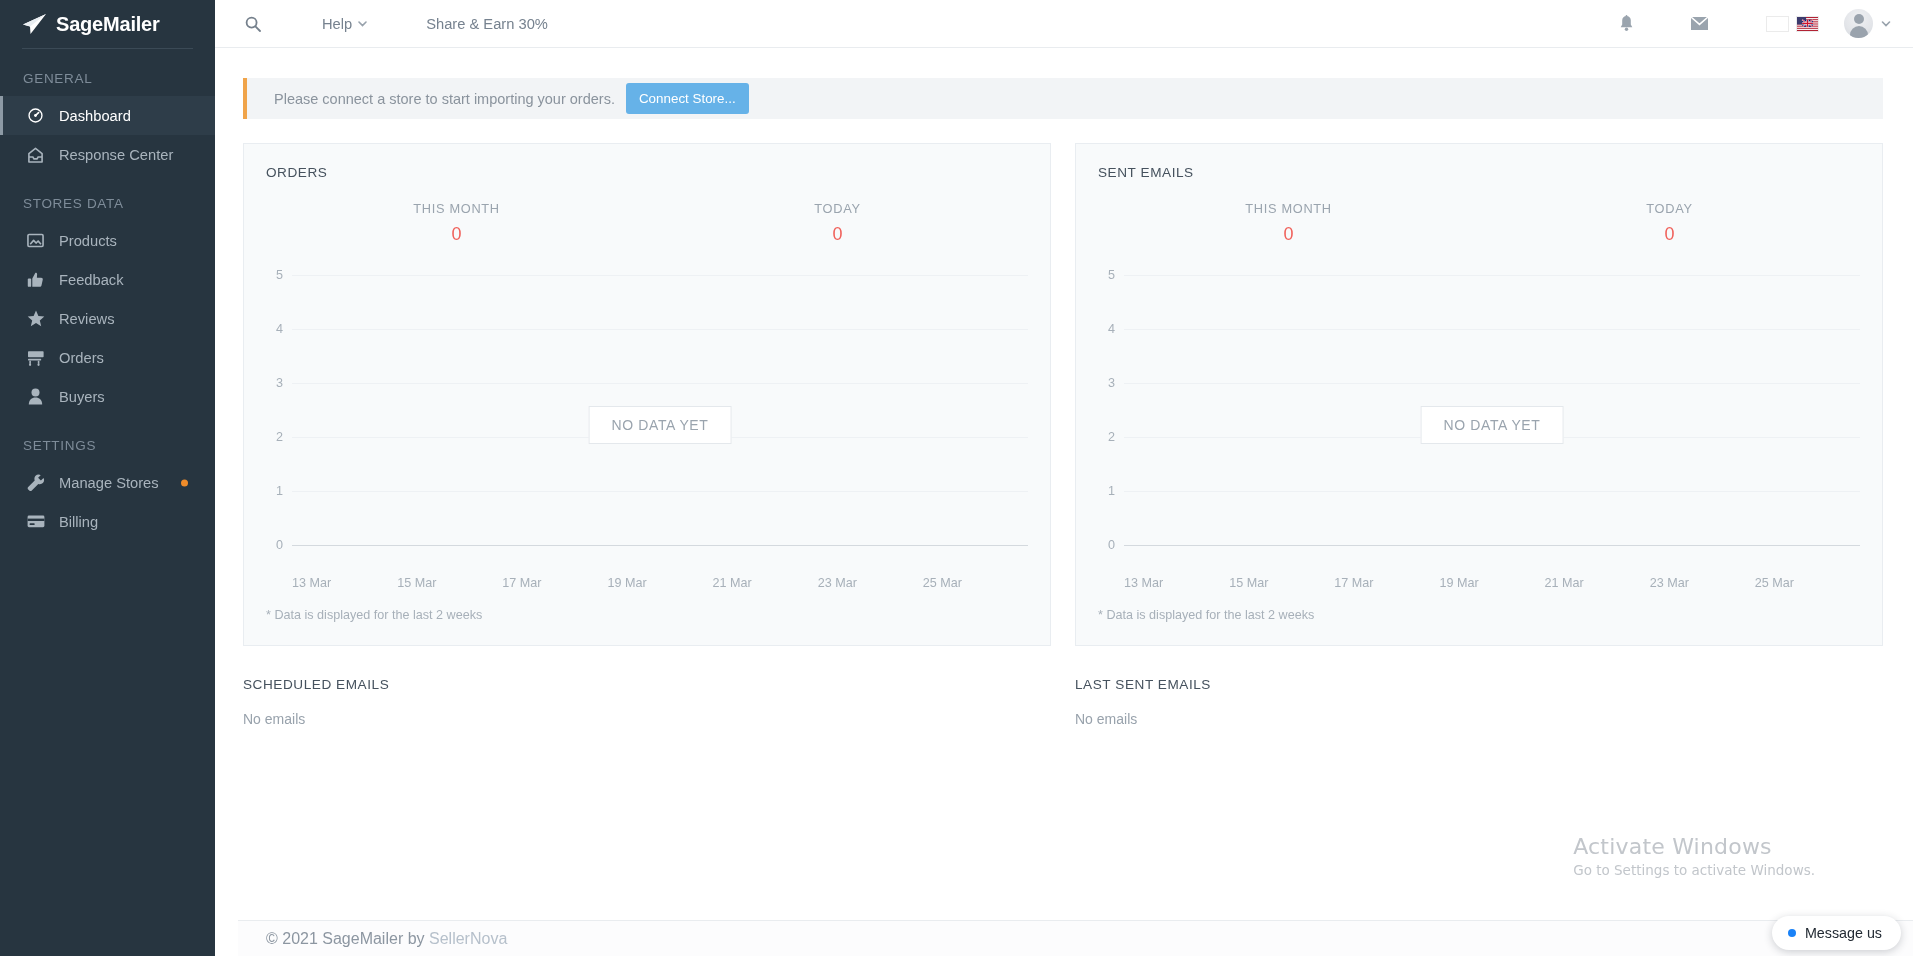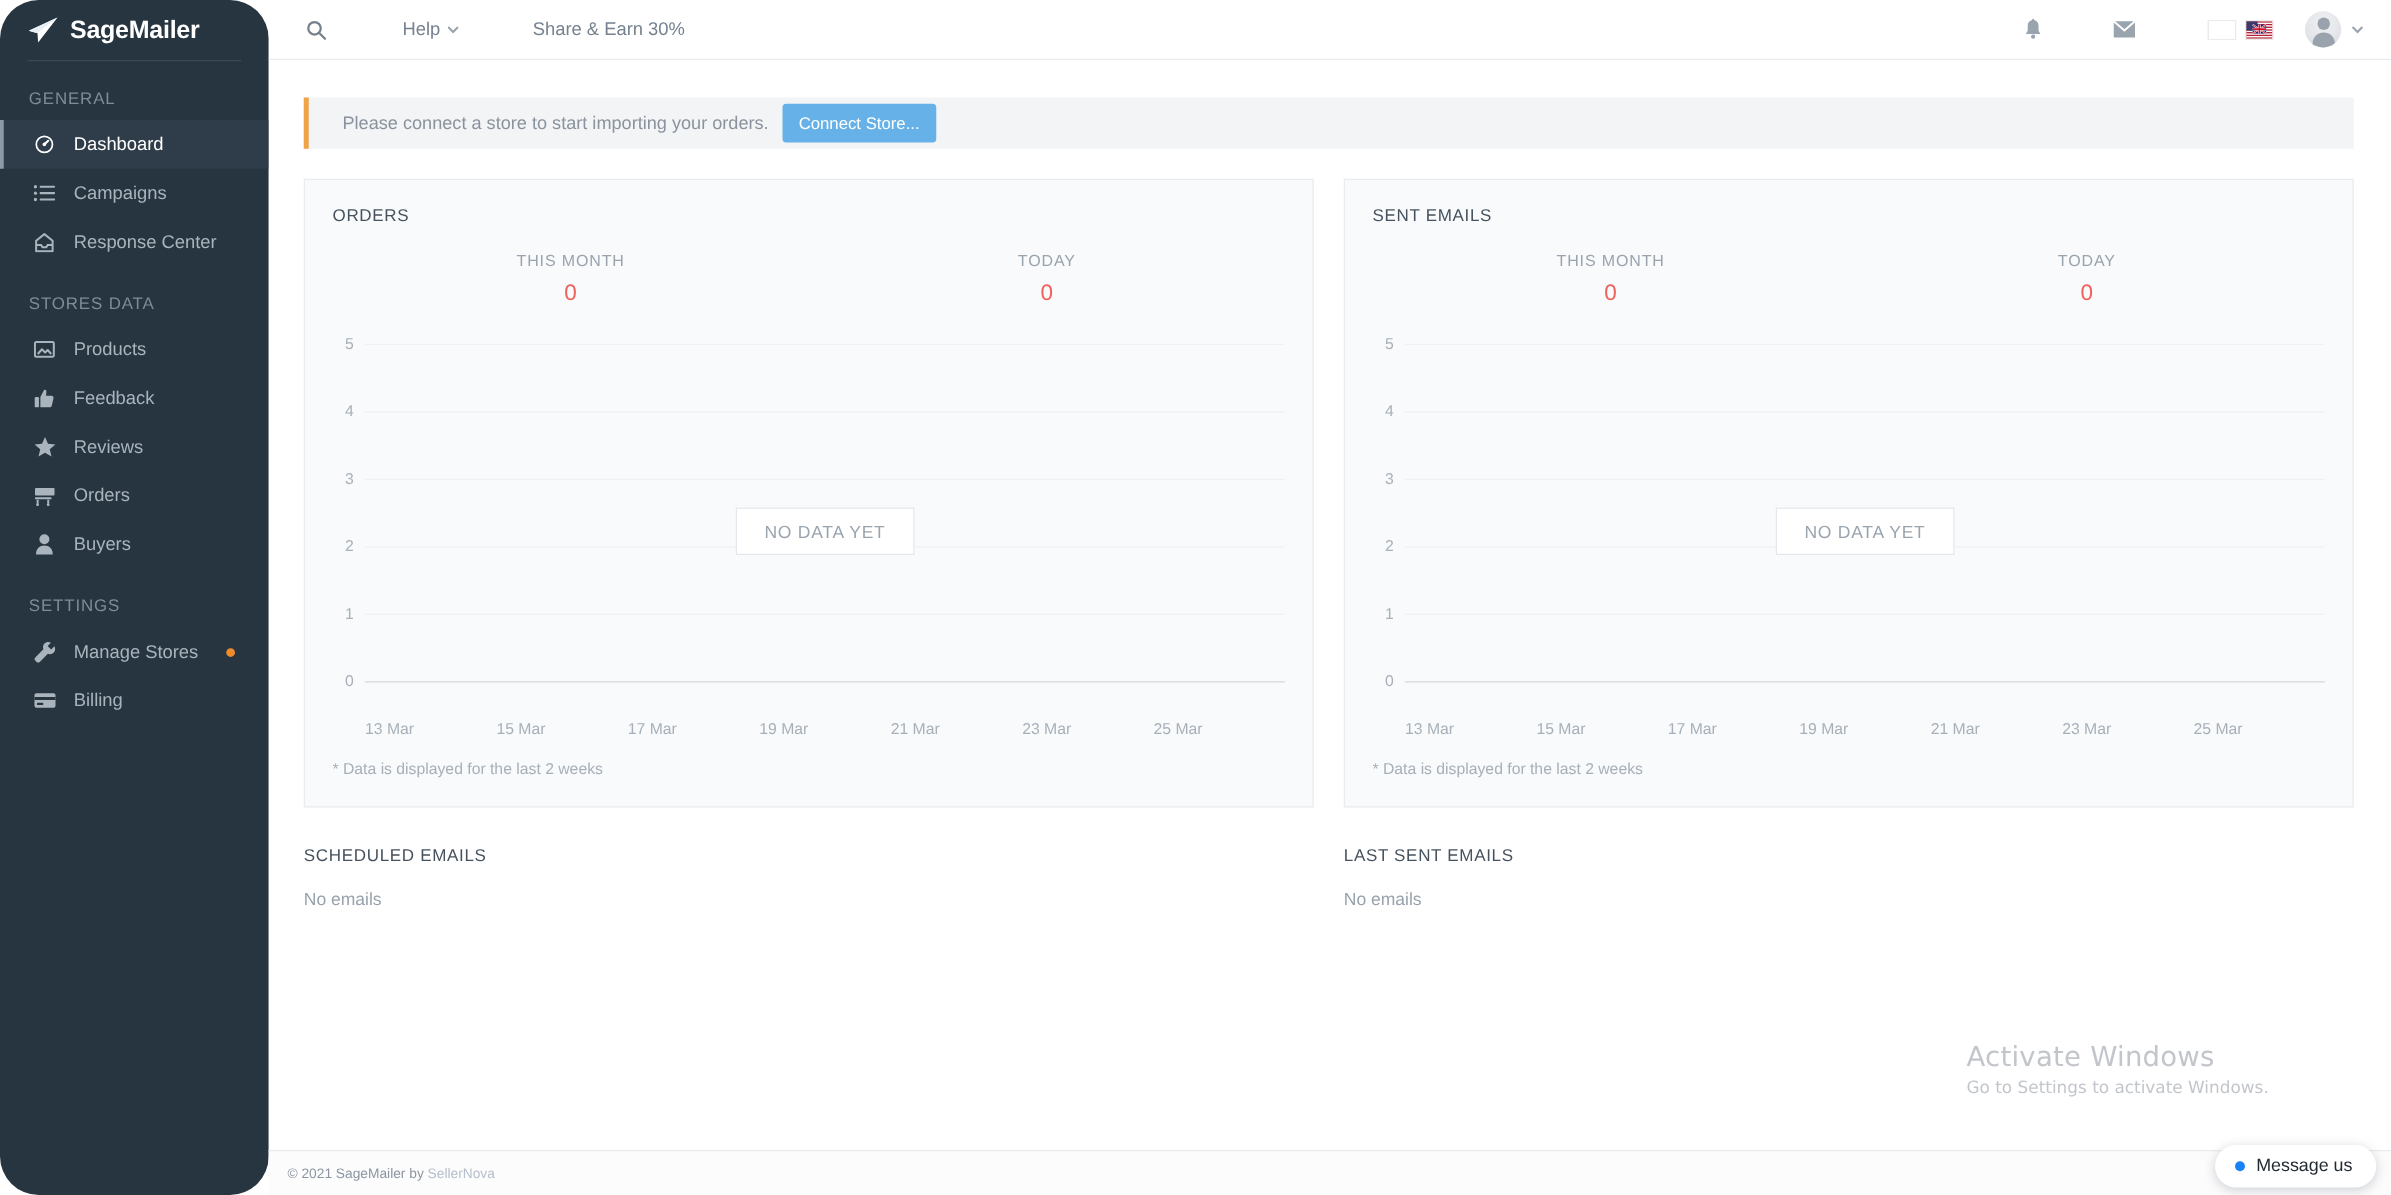--- a/index.html
+++ b/index.html
@@ -10,21 +10,20 @@
     background: #ffffff;
     overflow: hidden;
   }
   .app { display: flex; width: 1913px; height: 956px; }
 
   
   .sidebar {
     width: 215px; min-width: 215px; height: 956px;
     background: #273540;
     position: relative;
-    border-radius: 31px;
   }
   .brand {
     height: 48px; display: flex; align-items: center;
     padding-left: 22px; gap: 9px;
   }
   .brand-logo { width: 25px; height: 22px; display: block; }
   .brand-name {
     color: #ffffff; font-size: 20px; font-weight: bold;
     letter-spacing: -0.2px;
   }
@@ -186,23 +185,24 @@
   .list-title {
     color: #46525e; font-size: 13.6px; letter-spacing: 0.55px;
   }
   .list-empty { color: #98a2ac; font-size: 14px; margin-top: 19px; }
 
   
   .footer {
     height: 36px; min-height: 36px;
     border-top: 1px solid #e9ecef;
     display: flex; align-items: center;
-    padding-left: 15px;
-    color: #8c96a1; font-size: 11px;
+    padding-left: 28px;
+    color: #8c96a1; font-size: 16px;
     background: #fcfcfd;
+    margin-left: 23px;
   }
   .footer a { color: #b6c0cb; text-decoration: none; }
   .footer .c-mark { color: #8c96a1; }
   .footer .brand-ft { color: #b6c0cb; }
 
   
   .watermark {
     position: absolute; right: 98px; bottom: 42px;
     text-align: left; pointer-events: none; z-index: 5;
   }
@@ -249,33 +249,20 @@
     <div class="nav-section">GENERAL</div>
     <div class="nav-item active">
       <span class="nav-ico">
         <svg width="17" height="17" viewBox="0 0 20 20" fill="none" stroke="currentColor" stroke-width="1.6">
           <circle cx="10" cy="10" r="7.6"></circle>
           <path d="M10 10 L13.6 6.6" stroke-width="2" stroke-linecap="round"></path>
           <circle cx="10" cy="10" r="1.7" fill="currentColor" stroke="none"></circle>
         </svg>
       </span>
       <span>Dashboard</span>
-    </div>
-    <div class="nav-item">
-      <span class="nav-ico">
-        <svg width="17" height="15" viewBox="0 0 18 14" fill="currentColor">
-          <circle cx="1.4" cy="1.6" r="1.4"></circle>
-            <rect x="5" y="0.7" width="13" height="1.8" rx=".6"></rect>
-          <circle cx="1.4" cy="7" r="1.4"></circle>
-            <rect x="5" y="6.1" width="13" height="1.8" rx=".6"></rect>
-          <circle cx="1.4" cy="12.4" r="1.4"></circle>
-            <rect x="5" y="11.5" width="13" height="1.8" rx=".6"></rect>
-        </svg>
-      </span>
-      <span>Campaigns</span>
     </div>
     <div class="nav-item">
       <span class="nav-ico">
         <svg width="17" height="16" viewBox="0 0 18 17" fill="none" stroke="currentColor" stroke-width="1.7">
           <path d="M2 16 L2 7 L9 1.4 L16 7 L16 16 Z" stroke-linejoin="round"></path>
           <path d="M2 10.6 L6.2 10.6 L7.4 12.6 L10.6 12.6 L11.8 10.6 L16 10.6" fill="none"></path>
         </svg>
       </span>
       <span>Response Center</span>
     </div>

